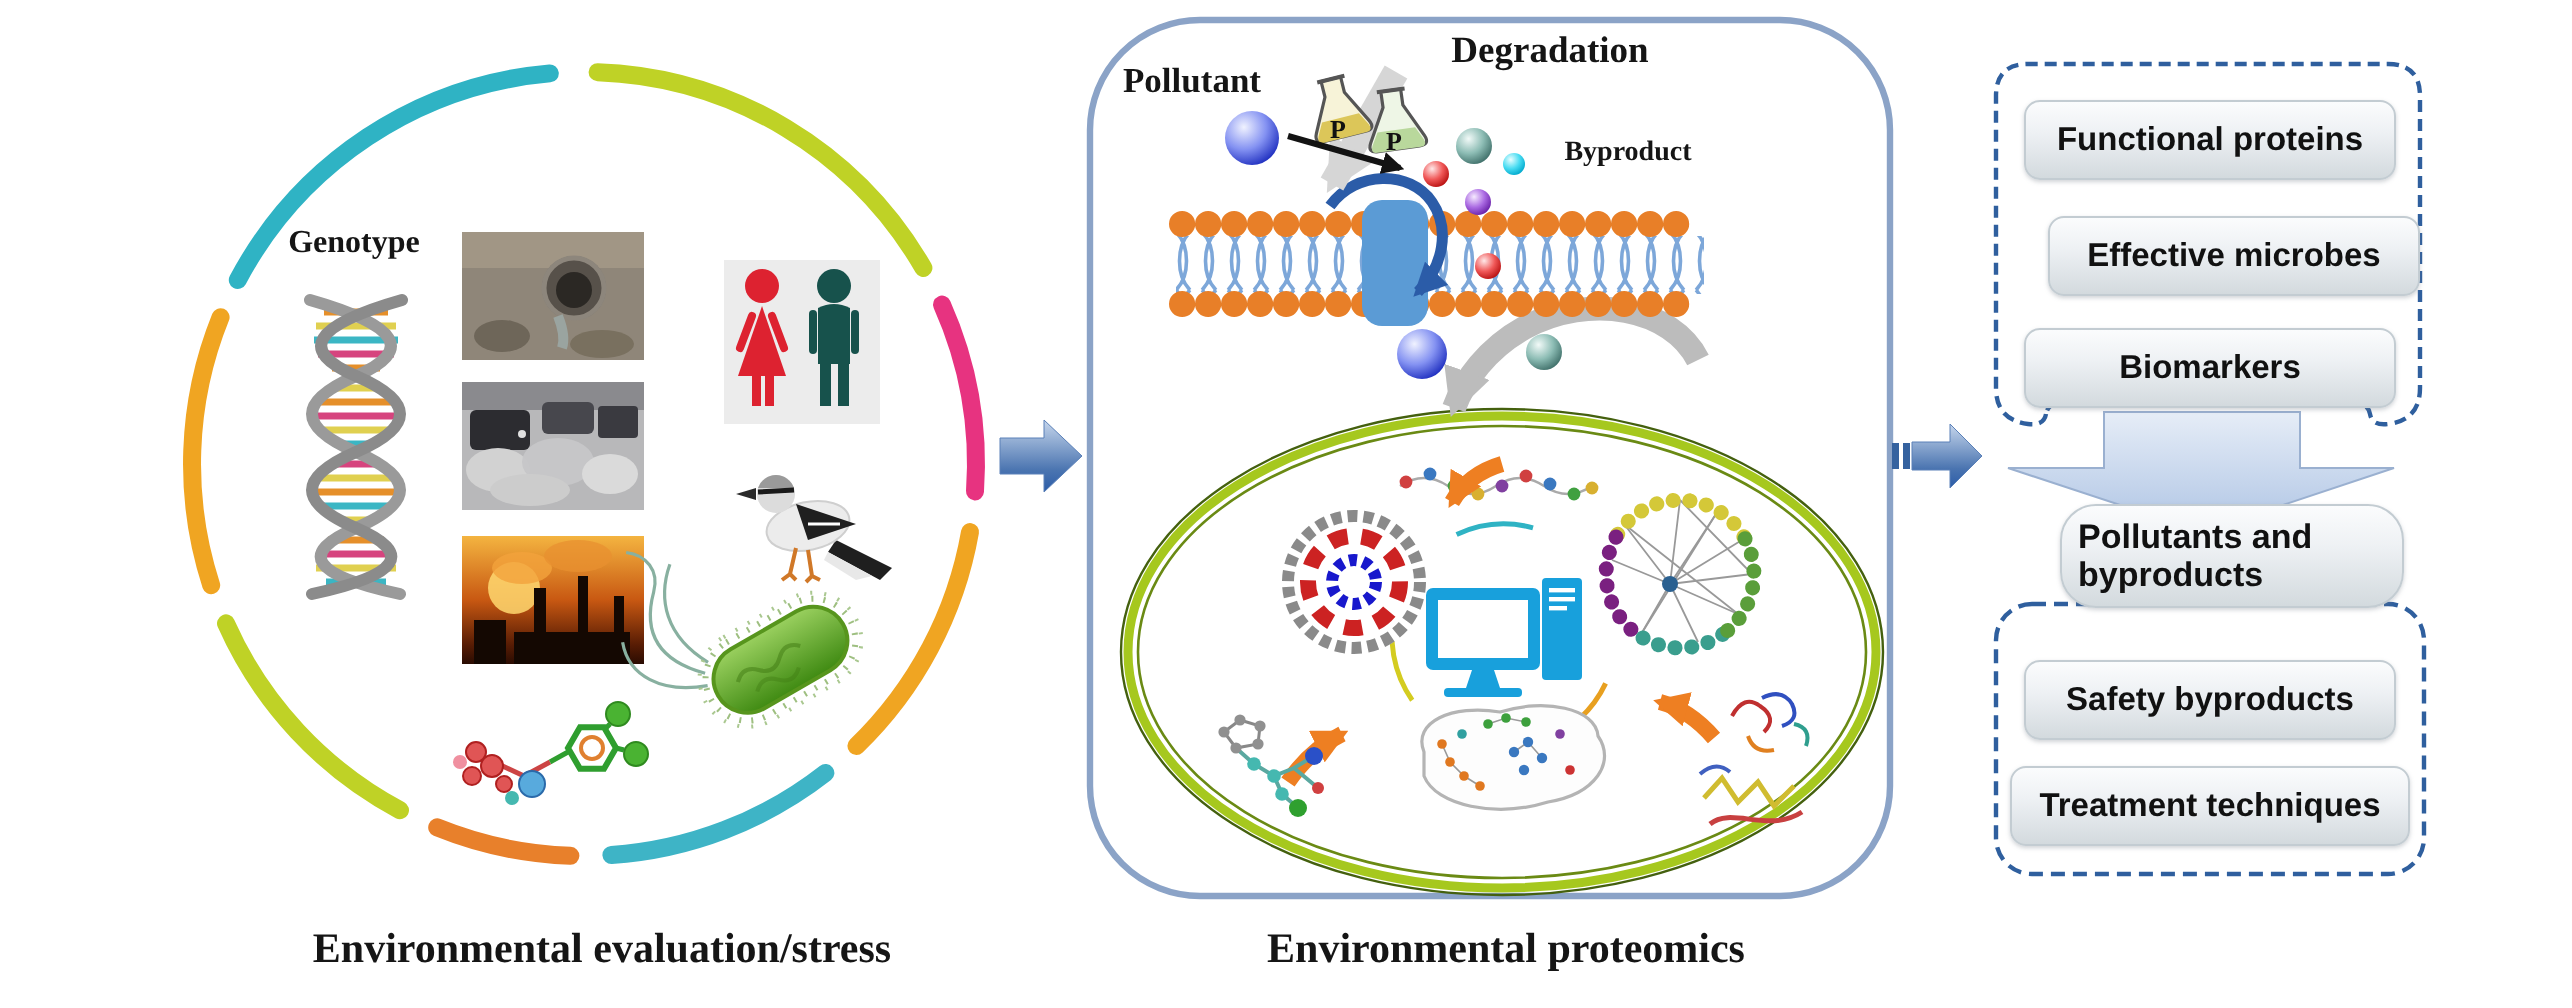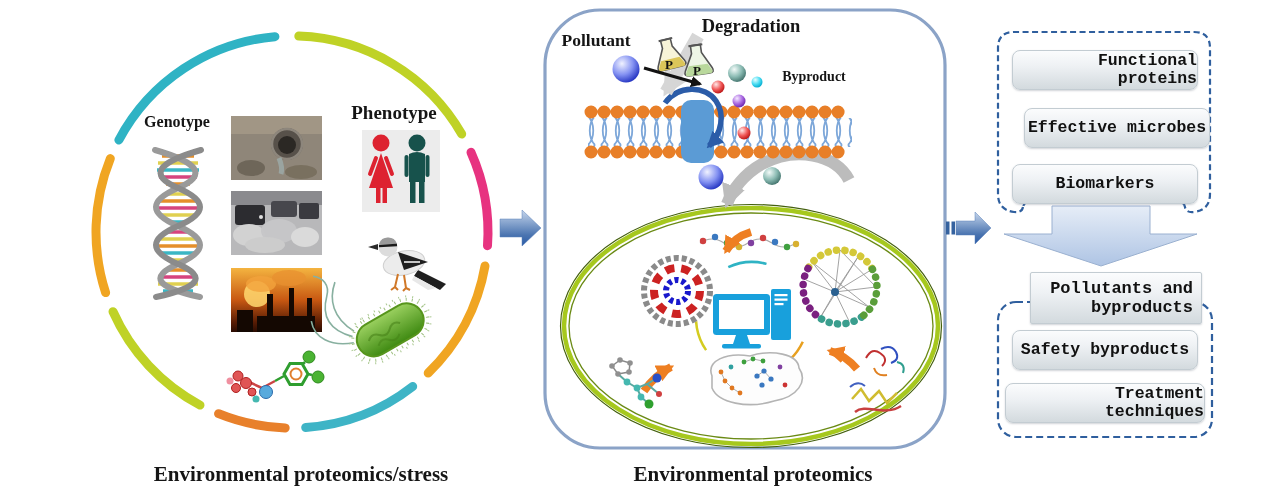--- a/index.html
+++ b/index.html
@@ -1,24 +1,24 @@
 <!DOCTYPE html>
 <html><head>
 <meta charset="utf-8">
 <style>
   html,body{margin:0;padding:0;background:#fff;}
   .canvas{position:relative;width:1286px;height:504px;background:#ffffff;overflow:hidden;
           font-family:"Liberation Serif",serif;}
   svg.layer{position:absolute;left:0;top:0;}
   .lbl{position:absolute;font-weight:bold;text-align:center;color:#151515;line-height:1.1;}
   .pill{position:absolute;display:flex;align-items:center;justify-content:center;
-        font-family:Liberation Mono, monospace;font-weight:bold;font-size:16.5px;color:#111;
+        font-family:Liberation Sans, sans-serif;font-weight:bold;font-size:16.5px;color:#111;
         background:linear-gradient(180deg,#fbfcfd 0%,#eef1f4 40%,#d3dade 100%);
         border:1px solid #c3ccd2;border-radius:8px;
-        box-shadow:0 1px 2px rgba(120,130,140,.35);text-align:right;line-height:1.12;}
+        box-shadow:0 1px 2px rgba(120,130,140,.35);text-align:left;line-height:1.12;}
   .flaskP{font-family:"Liberation Serif",serif;font-weight:bold;font-size:13px;fill:#111;}
 </style>
 </head>
 <body>
 
 <div class="canvas">
 
 <svg class="layer" width="1286" height="504" viewBox="0 0 1286 504">
   <defs>
     <radialGradient id="gBlue" cx="35%" cy="30%" r="75%">
@@ -382,29 +382,28 @@
     <rect x="951.5" y="221.5" width="3.5" height="13" fill="#35629f"></rect>
     <polygon points="956,221 975,221 975,212 991,228 975,244 975,235 956,235" fill="url(#gArrowBlue)" stroke="#5a80b8" stroke-width="0.5"></polygon>
   </g>
 
   <path d="M1023,207 Q1022,213 1014,212 Q998,210 998,194 V48 Q998,32 1014,32 H1194 Q1210,32 1210,48 V194 Q1210,210 1194,212 Q1186,213 1185,207 Q1184,201 1175,201 H1033 Q1024,201 1023,207" fill="none" stroke="#2f5f9e" stroke-width="2.2" stroke-dasharray="6,3.5"></path>
   <polygon points="1052,206 1150,206 1150,234 1197,234 1101,266 1004,234 1052,234" fill="url(#gBigArrow)" stroke="#9ab0d0" stroke-width="1"></polygon>
   <rect x="998" y="302" width="214" height="135" rx="18" fill="none" stroke="#2f5f9e" stroke-width="2.2" stroke-dasharray="7,4"></rect>
 </svg>
 
 <div class="lbl" style="left:107px;top:113px;width:140px;font-size:16px">Genotype</div>
-<div class="lbl" style="left:324px;top:103px;width:140px;font-size:19px">Phenotype</div>
 
 <div class="lbl" style="left:546px;top:31px;width:100px;font-size:17.5px">Pollutant</div>
-<div class="lbl" style="left:668px;top:16px;width:166px;font-size:18.5px">Degradation</div>
+<div class="lbl" style="left:692px;top:16px;width:166px;font-size:18.5px">Degradation</div>
 <div class="lbl" style="left:746px;top:69px;width:136px;font-size:14px">Byproduct</div>
 
 <div class="pill" style="left:1012px;top:50px;width:184px;height:38px">Functional proteins</div>
 <div class="pill" style="left:1024px;top:108px;width:184px;height:38px">Effective microbes</div>
 <div class="pill" style="left:1012px;top:164px;width:184px;height:38px">Biomarkers</div>
-<div class="pill" style="left:1030px;top:272px;width:154px;height:50px;font-size:17px;border-radius:2px;padding:0 8px">Pollutants and byproducts</div>
+<div class="pill" style="left:1030px;top:252px;width:154px;height:50px;font-size:17px;border-radius:18px;padding:0 8px">Pollutants and byproducts</div>
 <div class="pill" style="left:1012px;top:330px;width:184px;height:38px">Safety byproducts</div>
 <div class="pill" style="left:1005px;top:383px;width:198px;height:38px">Treatment techniques</div>
 
-<div class="lbl" style="left:140px;top:463px;width:322px;font-size:21px">Environmental proteomics/stress</div>
+<div class="lbl" style="left:140px;top:463px;width:322px;font-size:21px">Environmental evaluation/stress</div>
 <div class="lbl" style="left:595px;top:463px;width:316px;font-size:21px">Environmental proteomics</div>
 
 </div>
 
 </body></html>

